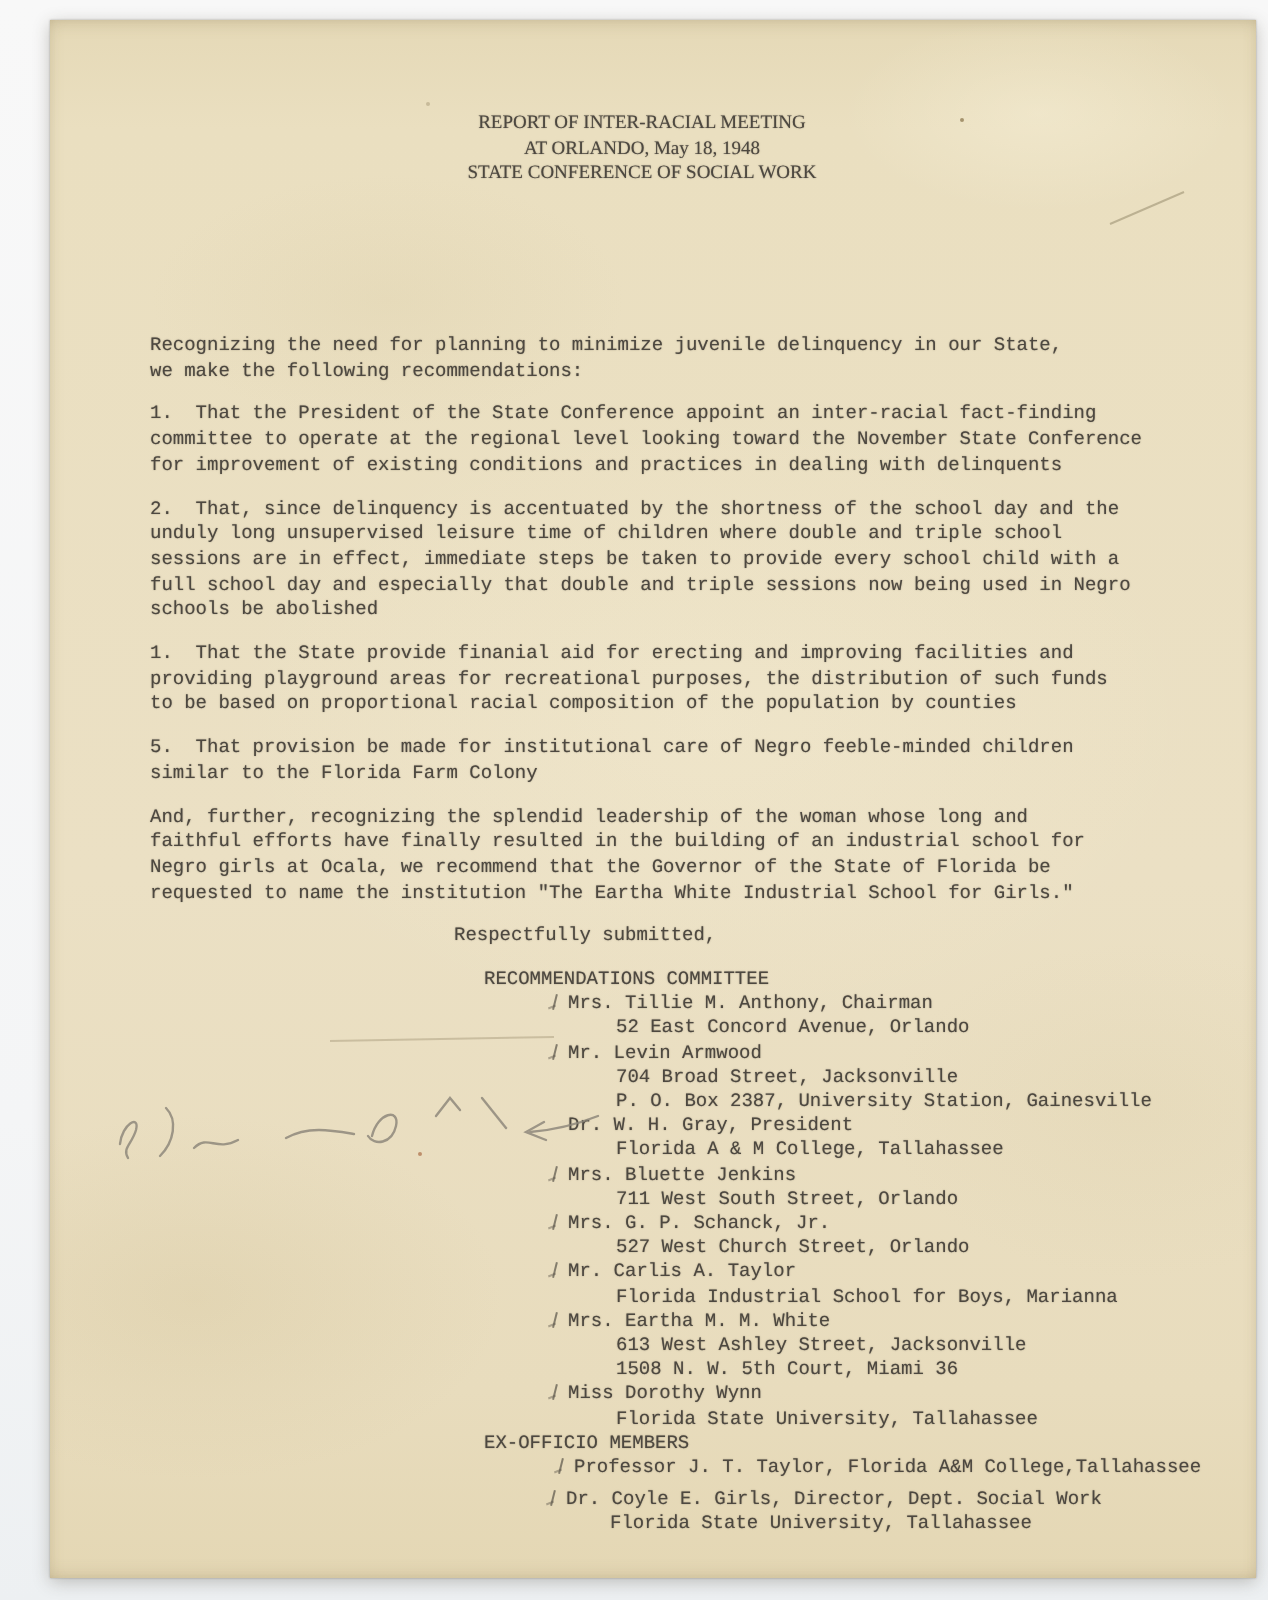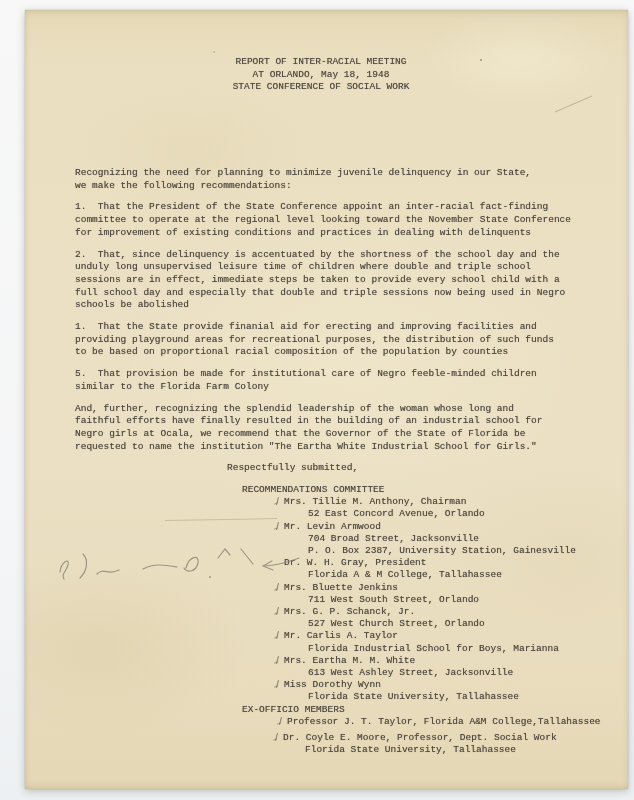--- a/index.html
+++ b/index.html
@@ -18,21 +18,21 @@
       radial-gradient(170px 90px at 28% 18%, rgba(208,193,150,.16), transparent 70%),
       radial-gradient(180px 120px at 90% 70%, rgba(212,198,156,.15), transparent 70%),
       linear-gradient(180deg,#e5d9b7 0%,#eadfc0 7%,#ebe0c4 55%,#e8dcbd 88%,#e4d7b4 100%);
     box-shadow:0 2px 8px rgba(60,55,40,.28), 0 0 1px rgba(60,55,40,.35),
       inset 0 5px 9px -5px rgba(120,100,60,.28),
       inset 0 -7px 10px -8px rgba(120,100,60,.30),
       inset 5px 0 10px -8px rgba(120,100,60,.22),
       inset -5px 0 10px -8px rgba(120,100,60,.18);
   }
   .paper .txt, .paper .txt *{text-shadow:0 0 .7px rgba(80,72,58,.6);}
-  .title{position:absolute;top:46px;left:0;width:592px;text-align:center;line-height:12.6px;}
+  .title{position:absolute;top:46px;left:0;width:592px;text-align:center;line-height:12.6px;font-family:Liberation Serif, serif;}
   .bodytext{position:absolute;left:50px;top:109px;width:514px;line-height:12.7px;margin-top:48px;}
   .para{white-space:pre-wrap;margin:0 0 9px 0;}
   .closing{margin-top:4px;}
   .signoff{padding-left:152px;margin:0;}
   .list{position:absolute;left:217px;top:474px;width:386px;line-height:12.2px;}
   .row-name{padding-left:42px;position:relative;}
   .row-addr{padding-left:66px;}
   .exn0{padding-left:45px;}
   .exn0 .tick{left:36px;}
   .moore{padding-left:41px;margin-top:4px;}
@@ -105,29 +105,30 @@
 
     <div class="row-name"><span class="tick"></span><span>Mrs. G. P. Schanck, Jr.</span></div>
     <div class="row-addr">527 West Church Street, Orlando</div>
 
     <div class="row-name"><span class="tick"></span><span>Mr. Carlis A. Taylor</span></div>
     <div class="row-addr">Florida Industrial School for Boys, Marianna</div>
 
     <div class="row-name"><span class="tick"></span><span>Mrs. Eartha M. M. White</span></div>
     <div class="row-addr">613 West Ashley Street, Jacksonville</div>
 
+    <div class="row-addr">1508 N. W. 5th Court, Miami 36</div>
 
     <div class="row-name"><span class="tick"></span><span>Miss Dorothy Wynn</span></div>
     <div class="row-addr">Florida State University, Tallahassee</div>
 
     <div>EX-OFFICIO MEMBERS</div>
 
     <div class="row-name exn0"><span class="tick"></span><span>Professor J. T. Taylor, Florida A&amp;M College,Tallahassee</span></div>
 
-    <div class="row-name moore"><span class="tick"></span><span>Dr. Coyle E. Moore, Professor, Dept. Social Work</span></div>
+    <div class="row-name moore"><span class="tick"></span><span>Dr. Coyle E. Girls, Director, Dept. Social Work</span></div>
     <div class="row-addr moore-addr">Florida State University, Tallahassee</div>
   </div>
 
   <svg class="scribble" width="260" height="52" viewBox="0 0 260 52">
     <g fill="none" stroke="#8a8478" stroke-width="1.2" stroke-linecap="round" opacity="0.8">
       <path d="M7,31 C8,21 17,16 15,24 C13,31 8,33 11,38"></path>
       <path d="M30,13 C36,19 34,30 27,37"></path>
       <path d="M44,33 C51,26 55,35 66,29"></path>
       <path d="M90,28 C101,22 112,24 124,26"></path>
       <path d="M133,27 C136,15 147,13 145,22 C143,31 134,32 131,27"></path>

